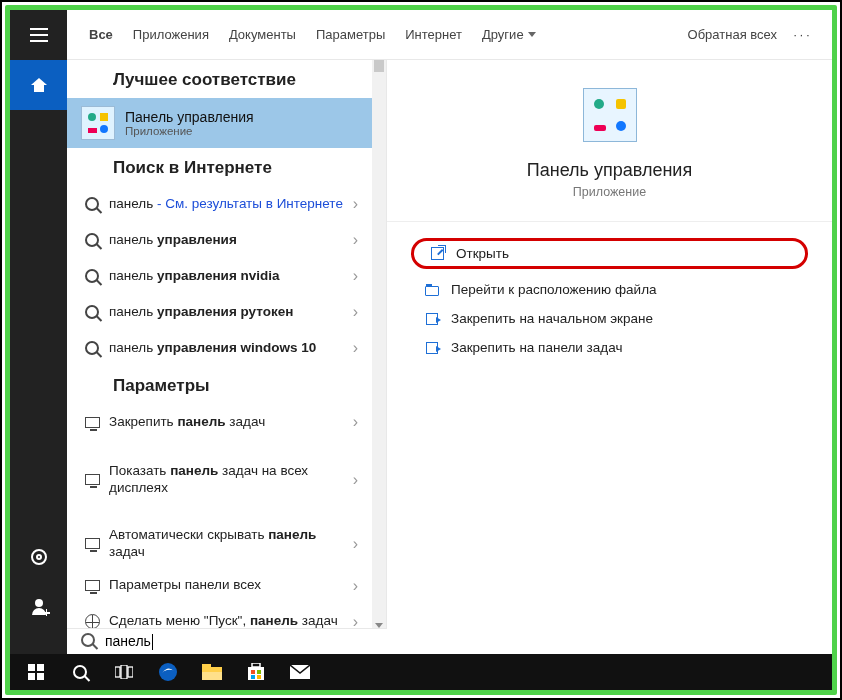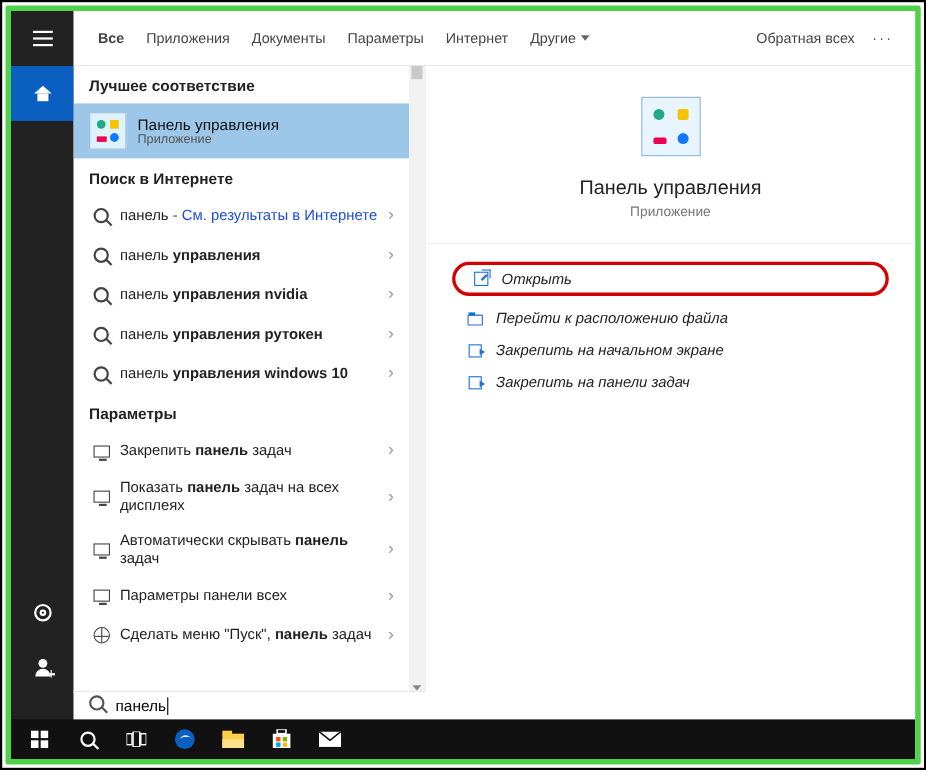--- a/index.html
+++ b/index.html
@@ -31,47 +31,47 @@
   .scrollbar { position: absolute; right: 0; top: 0; width: 14px; height: 100%; background: #f1f1f1; }
   .scrollbar .thumb { position: absolute; top: 0; left: 2px; width: 10px; height: 12px; background: #c9c9c9; }
   .scrollbar .arrow-up,
   .scrollbar .arrow-down { position:absolute; left:2px; width:10px; height:10px; display:flex; align-items:center; justify-content:center; }
   .scrollbar .arrow-up { top:0; }
   .scrollbar .arrow-down { bottom:0; }
   .scrollbar .arrow-up::before { content:""; width:0;height:0;border-left:4px solid transparent;border-right:4px solid transparent;border-bottom:5px solid #888; }
   .scrollbar .arrow-down::before { content:""; width:0;height:0;border-left:4px solid transparent;border-right:4px solid transparent;border-top:5px solid #888; }
   .results-inner { overflow: hidden; padding-right: 14px; }
 
-  .group-header { font-size: 14px; font-weight: 600; padding: 10px 14px 8px; color: #222; }
+  .group-header { font-size: 17px; font-weight: 600; padding: 10px 14px 8px; color: #222; margin-left: 32px; }
   .best-match { display: flex; align-items: center; padding: 8px 14px; background: #9cc7e8; }
   .best-match .bm-icon { width: 34px; height: 34px; background: #dff3ff; border: 1px solid #9bbbd6; display:flex; align-items:center; justify-content:center; margin-right: 10px; font-size: 16px; }
   .bm-title { font-size: 14px; color: #111; }
   .bm-sub { font-size: 11.5px; color: #555; }
 
   .row { display: flex; align-items: center; padding: 9px 14px; font-size: 13.5px; color: #222; position: relative; }
   .row .ricon { width: 22px; display:flex; justify-content:center; color:#444; font-size: 14px; }
   .row .rtext { flex: 1; padding-left: 6px; line-height: 1.25; }
   .row .chev { color:#999; font-size: 16px; }
-  .row.multi { padding-top: 7px; padding-bottom: 7px; }
+  .row.multi { padding-top: 7px; padding-bottom: 7px; margin-top: 16px; }
   .grey { color:#1d4ed8; }
 
   
   .detail { flex: 1; display: flex; flex-direction: column; align-items: stretch; }
   .detail-hero { display:flex; flex-direction:column; align-items:center; padding: 28px 0 22px; border-bottom: 1px solid #eee; }
   .detail-icon { width: 54px; height: 54px; background: #e8f5ff; border: 1px solid #8db7d9; display:flex; align-items:center; justify-content:center; margin-bottom: 18px; position:relative; }
   .detail-icon .dot { width:10px; height:10px; border-radius:50%; position:absolute; }
   .detail-icon .d1 { background:#2a8; top:10px; left:10px; }
   .detail-icon .d2 { background:#f5c300; top:10px; right:10px; border-radius:2px; }
   .detail-icon .d3 { background:#e05; bottom:10px; left:10px; border-radius:2px; width:12px; height:6px; }
   .detail-icon .d4 { background:#17f; bottom:10px; right:10px; }
   .detail-title { font-size: 18px; color:#222; }
   .detail-sub { font-size: 12.5px; color:#777; margin-top:4px; }
 
   .detail-actions { padding: 16px 24px; }
-  .action { display:flex; align-items:center; padding: 7px 10px; font-size: 13.5px; color:#222;font-style:italic; }
+  .action { display:flex; align-items:center; padding: 7px 10px; font-size: 13.5px; color:#222; }
   .action .aicon { width:22px; color:#1e6fd6; display:flex; justify-content:center; }
   .action .atext { padding-left: 8px; }
   .action.hl { border: 3px solid #d40000; border-radius: 18px; padding: 5px 12px; margin-bottom: 6px; }
 
   
   .search-box { position: absolute; left: 57px; bottom: 36px; width: 320px; height: 26px; background:#fff; border-top:1px solid #e8e8e8; display:flex; align-items:center; padding: 0 14px; }
   .search-box .sicon { width:20px; color:#555; }
   .search-box .stext { font-size:14px; padding-left:4px; position:relative; }
   .caret { display:inline-block; width:1px; height:16px; background:#000; margin-left:1px; vertical-align:middle; }
 

